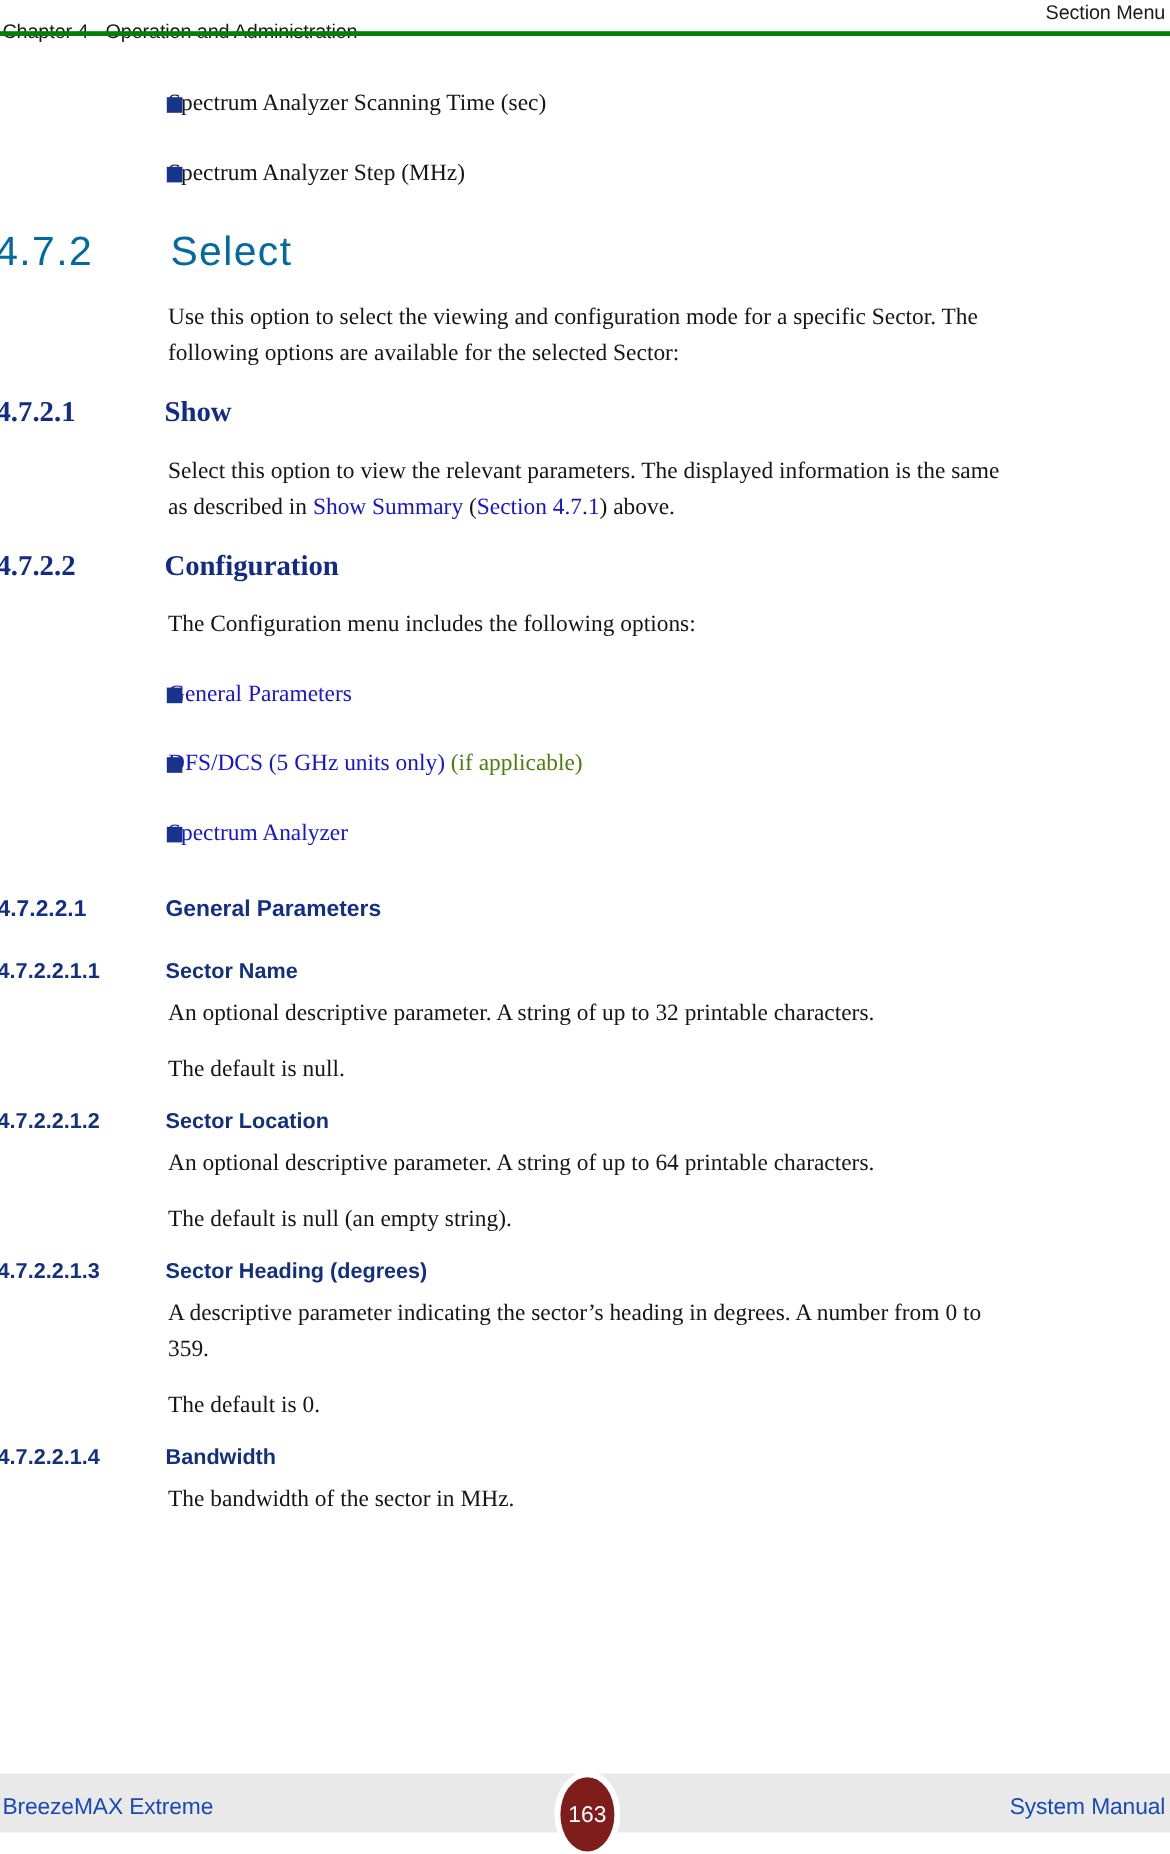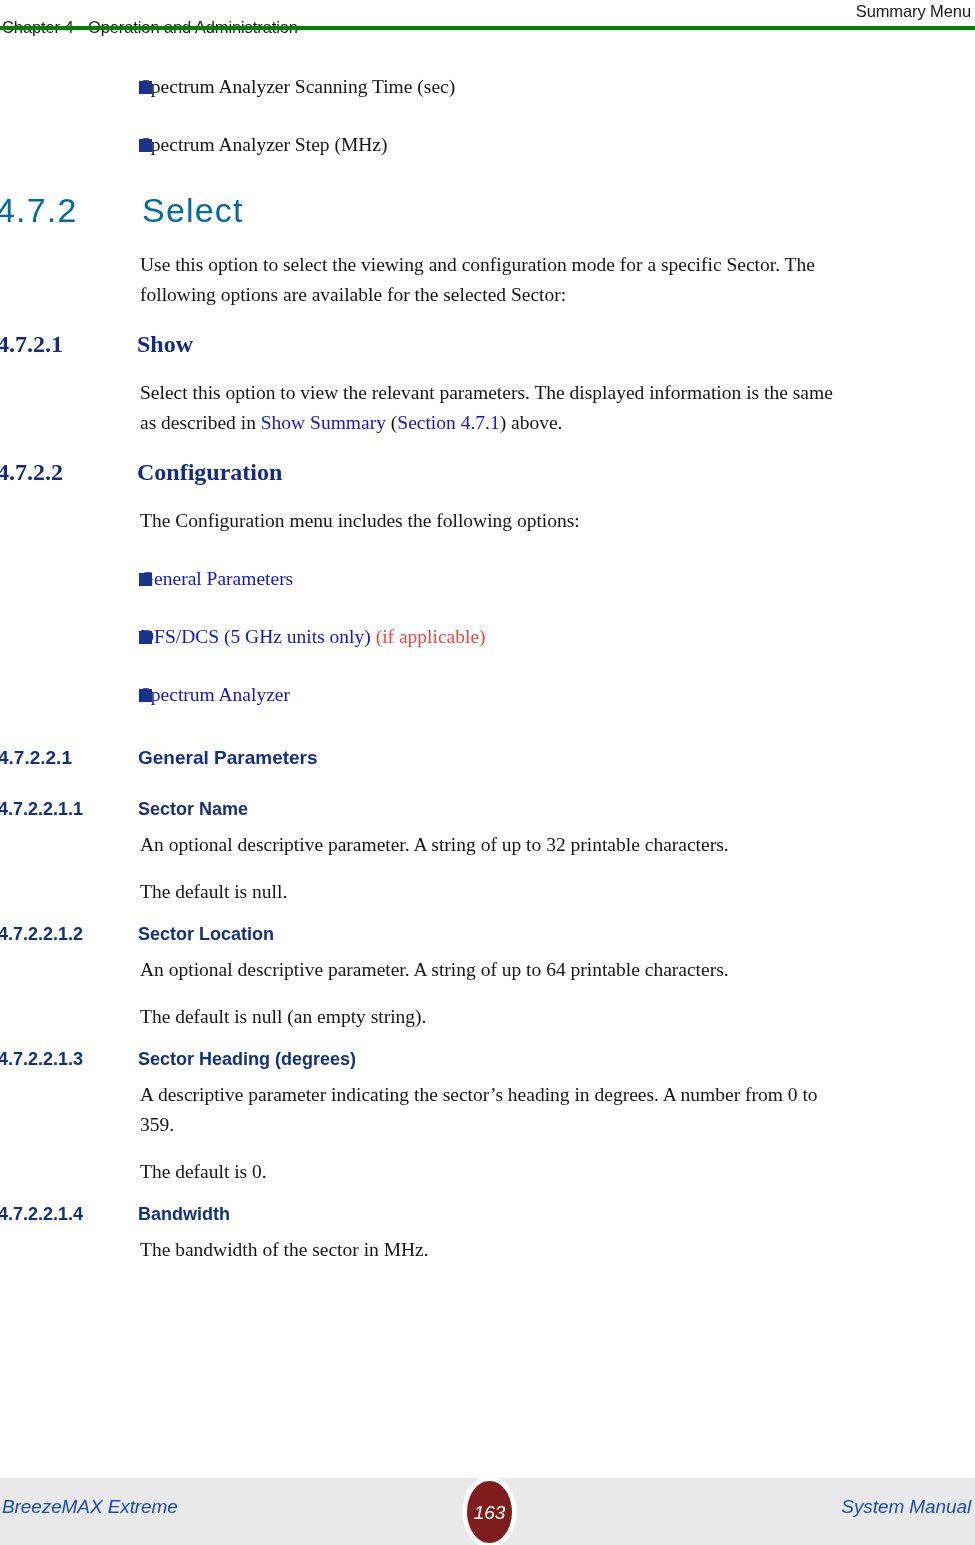--- a/index.html
+++ b/index.html
@@ -77,21 +77,21 @@
     background: #17348a;
   }
   .bullet-text {
     font-family: "Liberation Serif", serif;
     font-size: 19.5px;
     line-height: 30px;
     color: #151515;
     display: block;
   }
   .bullet-text .plain {
-    color: #ef4444;
+    color: #4d7c0f;
     text-align: right;
   }
 
   
   .h2 {
     position: relative;
     margin: 0;
     padding: 0;
     font-family: "Liberation Sans", sans-serif;
     font-weight: 400;
@@ -173,23 +173,22 @@
 
   
   .sp { display: block; }
 
   
   .page-footer {
     position: absolute;
     left: 0;
     top: 1478px;
     width: 975px;
-    height: 67px;
+    height: 49px;
     background: #e9e9e9;
-    font-style: italic;
   }
   .ftr-left {
     position: absolute;
     left: 2px;
     top: 18px;
     font-family: "Liberation Sans", sans-serif;
     font-size: 19px;
     color: #1a4bb5;
     letter-spacing: -0.1px;
     white-space: nowrap;
@@ -230,21 +229,21 @@
     font-size: 19px;
     color: #ffffff;
     line-height: 1;
   }
 </style>
 </head>
 <body>
 
 <div class="page-header">
   <div class="hdr-left">Chapter 4 - Operation and Administration</div>
-  <div class="hdr-right">Summary Menu</div>
+  <div class="hdr-right">Section Menu</div>
   <div class="header-rule"></div>
 </div>
 
 <div class="content">
 
   <div style="height:42px" class="sp"></div>
 
   <div class="bullet-row">
     <span class="bullet-mark"></span>
     <span class="bullet-text">Spectrum Analyzer Scanning Time (sec)</span>

